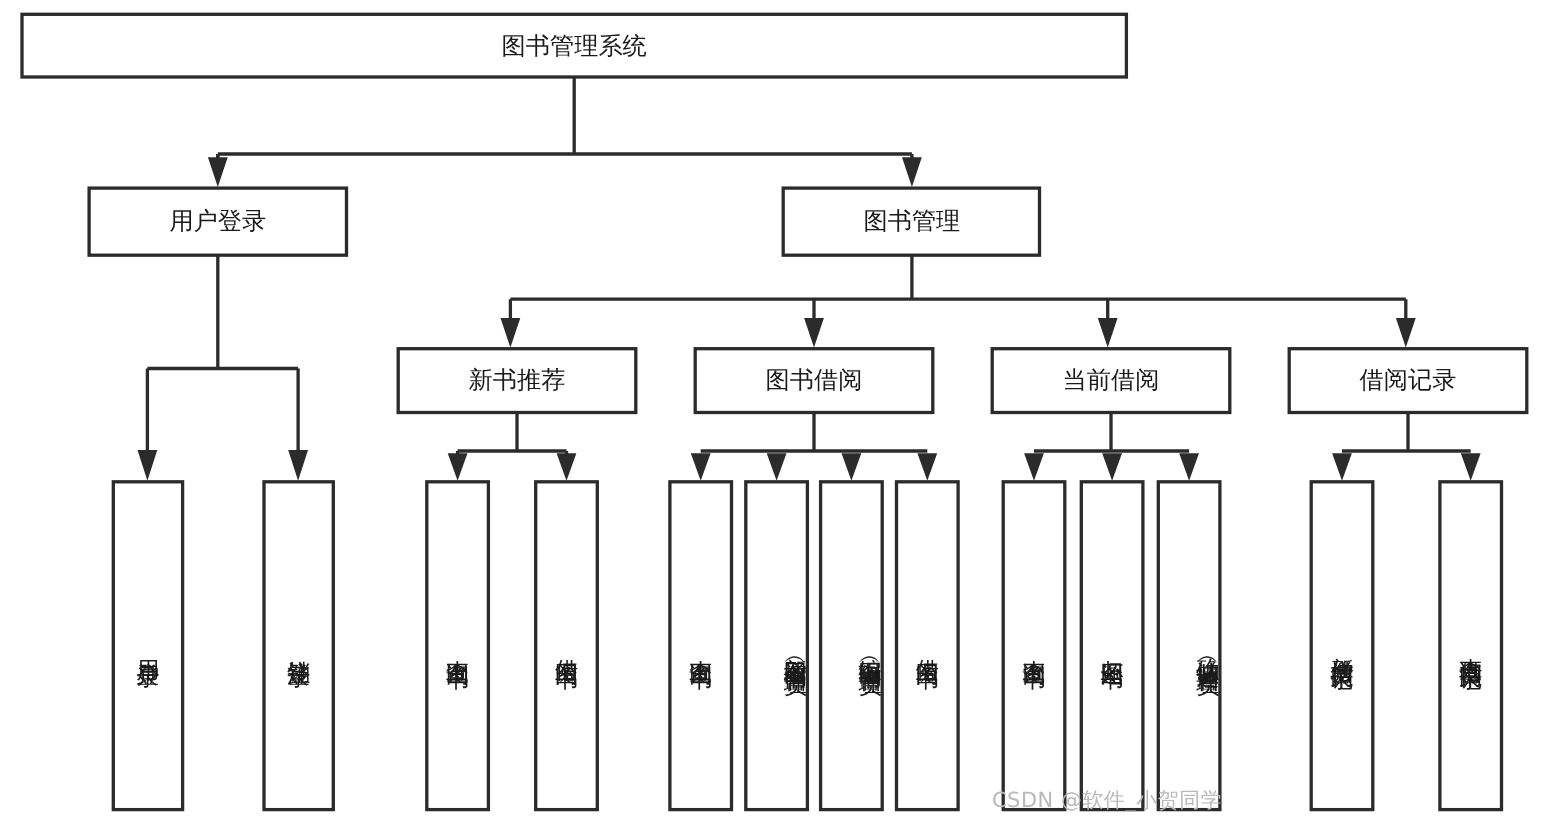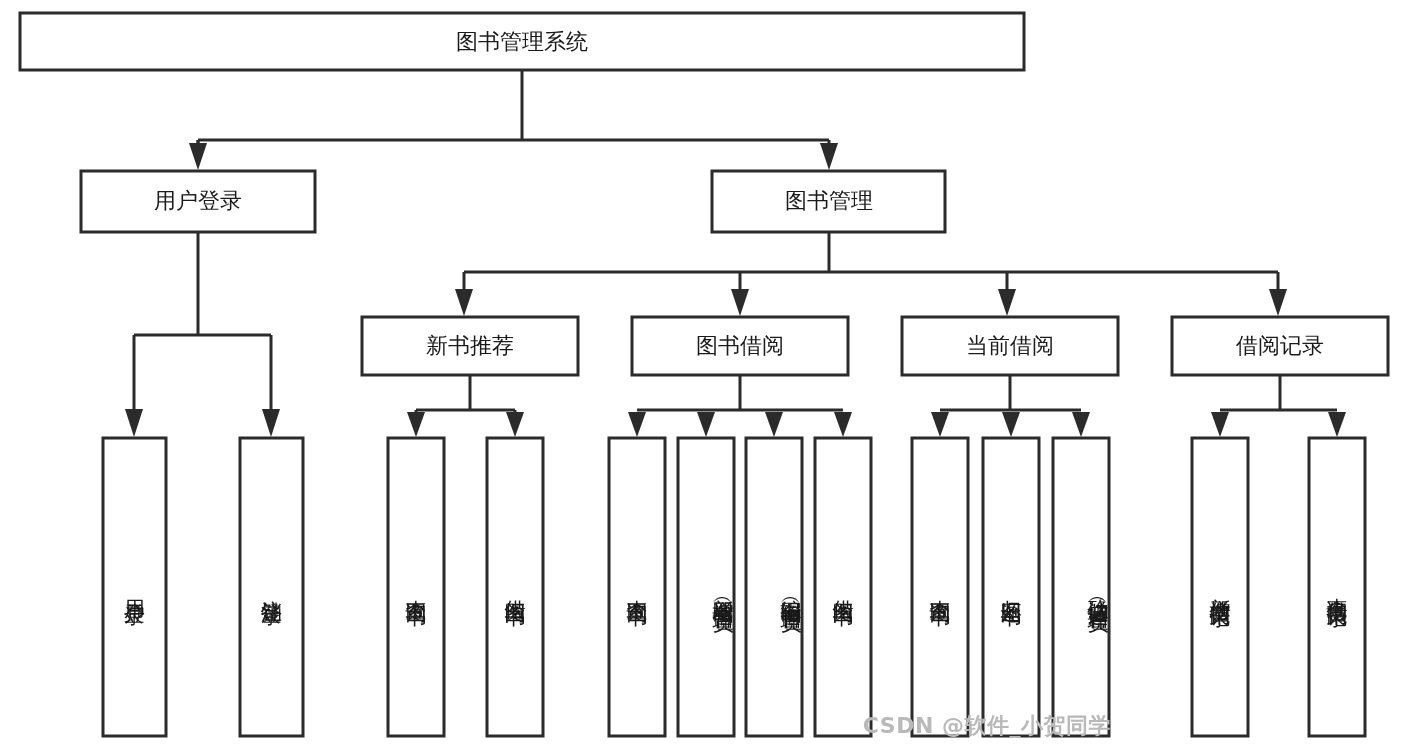--- a/index.html
+++ b/index.html
@@ -62,25 +62,24 @@
     color: #1a1a1a;
     letter-spacing: 2px;
     white-space: nowrap;
     pointer-events: none;
   }
   .watermark {
     position: absolute;
     right: 8px;
     bottom: 6px;
     font-family: "DejaVu Sans", "Liberation Sans", sans-serif;
-    font-size: 22px;
+    font-size: 19px;
     color: #b9b9b9;
     letter-spacing: 0.5px;
     white-space: nowrap;
-    font-weight: bold;
   }
 </style>
 </head>
 <body>
 
 <div id="diagram-root">
 
   <svg id="flow" viewBox="0 0 1405 747" xmlns="http://www.w3.org/2000/svg">
 
     <g>

